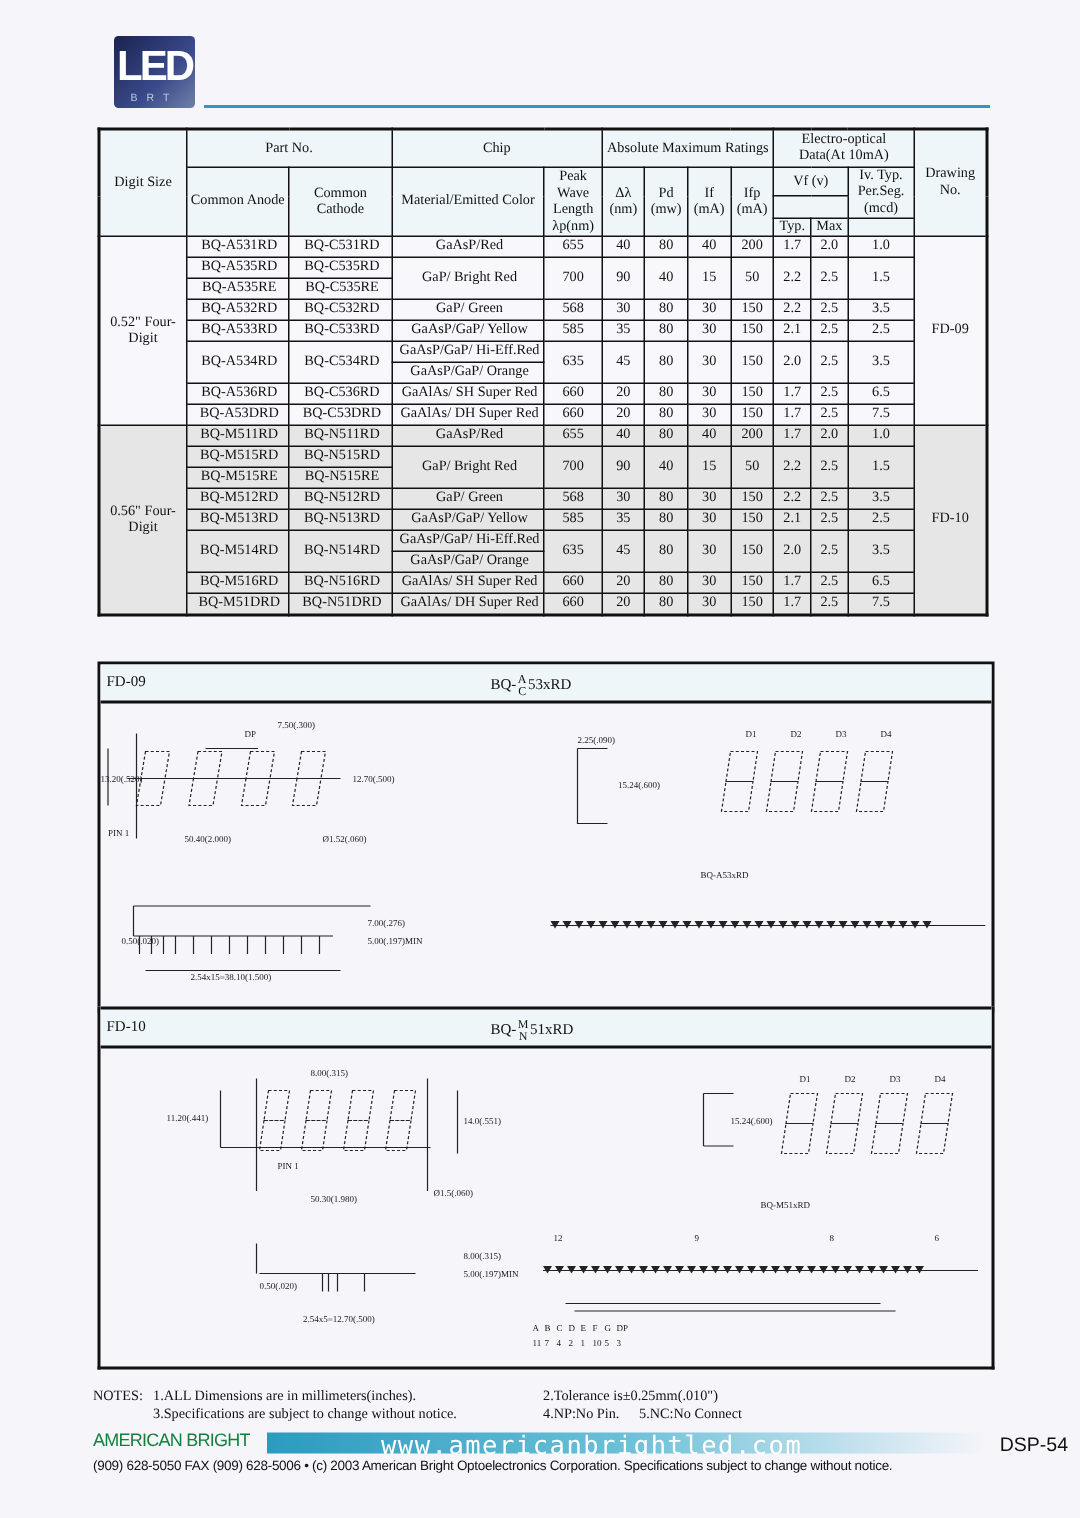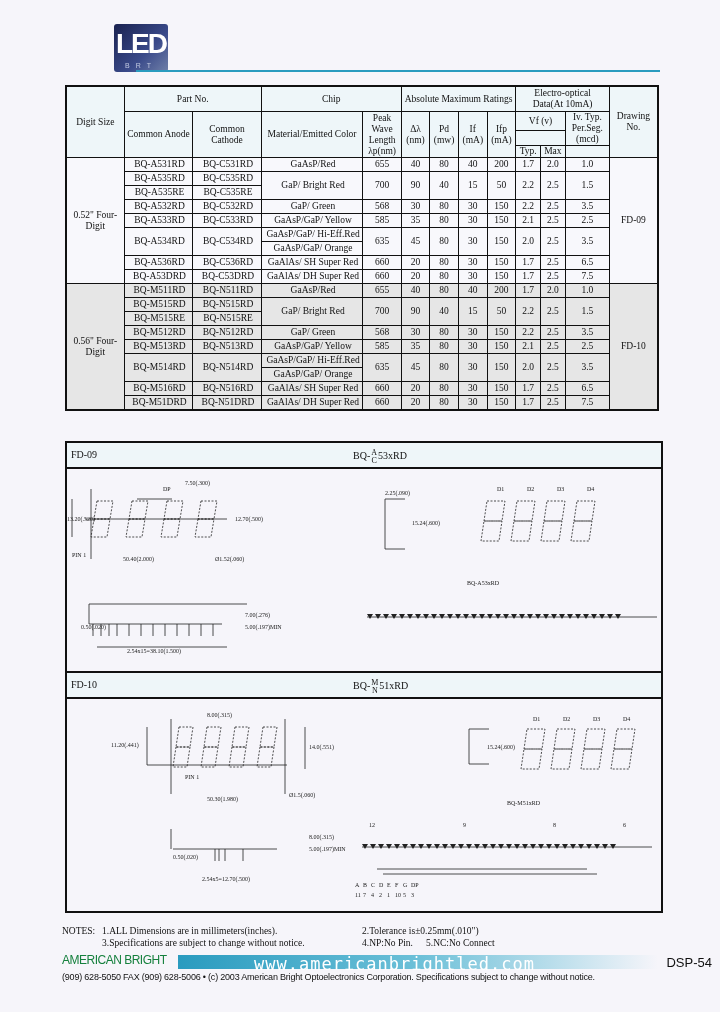--- a/index.html
+++ b/index.html
@@ -1,33 +1,33 @@
 <!DOCTYPE html>
 <html><head>
 <meta charset="utf-8">
 <style>
   html,body{margin:0;padding:0;}
   body{width:720px;height:1012px;background:#f6f5fa;position:relative;overflow:hidden;font-family:"Liberation Serif",serif;color:#111;}
   .hdr{position:absolute;left:76px;top:24px;width:584px;height:50px;}
-  .logo{position:absolute;left:0;top:0;width:54px;height:48px;background:linear-gradient(135deg,#1a2250,#3a4a8a 60%,#7080a8);border-radius:3px;color:#fff;font-family:"Liberation Sans",sans-serif;font-weight:bold;font-size:28px;line-height:40px;text-align:center;letter-spacing:-2px;margin-left:38px;}
+  .logo{position:absolute;left:0;top:0;width:54px;height:48px;background:linear-gradient(135deg,#1a2250,#3a4a8a 60%,#7080a8);border-radius:3px;color:#fff;font-family:"Liberation Sans",sans-serif;font-weight:bold;font-size:28px;line-height:40px;text-align:center;letter-spacing:-2px;}
   .logo small{position:absolute;bottom:2px;left:0;right:0;font-size:7px;letter-spacing:6px;line-height:8px;font-weight:normal;color:#c0c8e0;}
   .title{position:absolute;left:60px;top:20px;font-family:"Liberation Sans",sans-serif;font-size:21px;color:#2a9bbf;letter-spacing:-0.5px;}
   .title .sub{color:#a8a8a8;}
   .title-rule{position:absolute;left:60px;right:0;top:46px;height:2px;background:#2a9bbf;}
   table.spec{position:absolute;left:65px;top:85px;width:594px;border-collapse:collapse;font-size:9.5px;line-height:11px;}
   table.spec td,table.spec th{border:1px solid #111;text-align:center;padding:0 2px;font-weight:normal;}
   table.spec{border:2px solid #111;}
   table.spec thead th{background:#eef6f9;}
   table.spec tbody.g1 td{background:#f8f8fc;height:13px;}
   table.spec tbody.g2 td{background:#e6e6e6;height:13px;}
   table.spec tbody td.left{text-align:center;padding-left:4px;}
   .draw{position:absolute;left:65px;width:594px;border:2px solid #111;background:#f6f5fa;}
   .draw .bar{height:24px;border-bottom:2px solid #111;background:#eef6f9;position:relative;font-size:10px;}
   .draw .bar .id{position:absolute;left:4px;top:6px;}
-  .draw .bar .pn{position:absolute;left:260px;top:6px;margin-left:26px;}
+  .draw .bar .pn{position:absolute;left:260px;top:6px;}
   .frac{display:inline-block;vertical-align:middle;font-size:8px;line-height:8px;text-align:center;margin:0 1px;}
   .notes{position:absolute;left:62px;top:925px;font-size:9.5px;line-height:12px;width:600px;}
   .notes .l{position:absolute;white-space:nowrap;}
   .foot{position:absolute;left:62px;top:953px;width:650px;height:40px;}
   .foot .brand{position:absolute;left:0;top:0;font-family:"Liberation Sans",sans-serif;font-size:12px;color:#15803d;letter-spacing:-0.5px;}
   .foot .band{position:absolute;left:116px;top:2px;width:480px;height:14px;background:linear-gradient(90deg,#2a9bbf,#6cc0d8 50%,#f6f5fa);}
   .foot .url{position:absolute;left:192px;top:1px;font-family:"DejaVu Sans Mono",monospace;font-size:17px;color:#fff;letter-spacing:1px;}
   .foot .dsp{position:absolute;right:0;top:2px;font-family:"Liberation Sans",sans-serif;font-size:13px;margin-left:38px;}
   .foot .copy{position:absolute;left:0;top:19px;font-family:Liberation Sans, sans-serif;font-size:9px;white-space:nowrap;letter-spacing:-0.2px;}
   svg text{font-family:"Liberation Serif",serif;}

